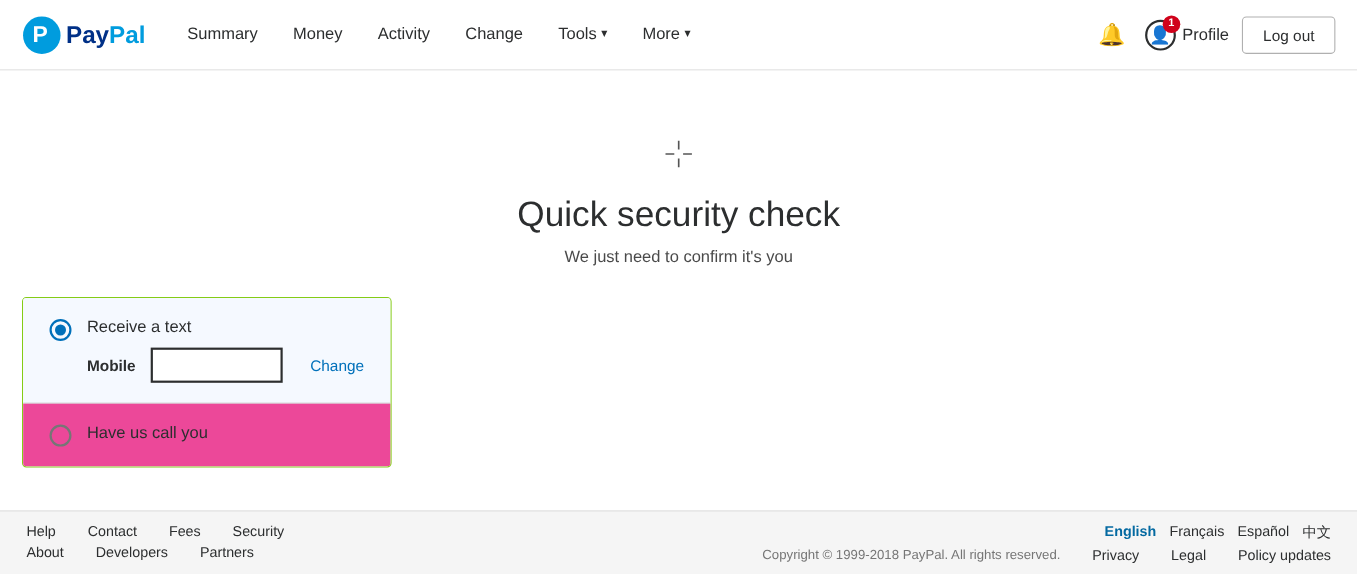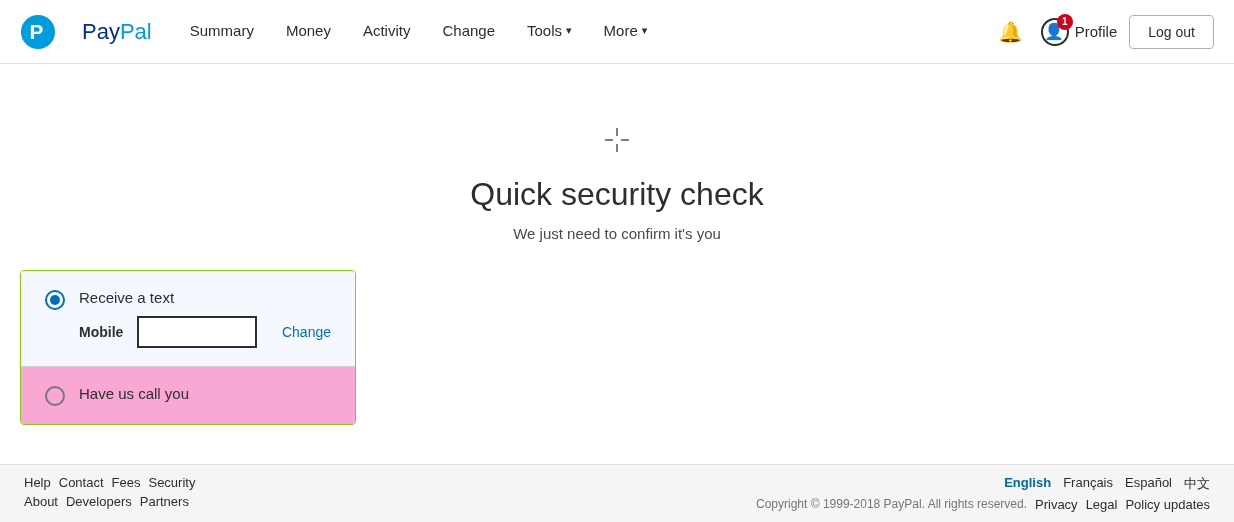--- a/index.html
+++ b/index.html
@@ -23,22 +23,21 @@
       display: flex;
       align-items: center;
       gap: 4px;
     }
     .paypal-p-icon {
       width: 36px;
       height: 36px;
     }
     .paypal-wordmark {
       font-size: 22px;
-      font-weight: normal;
-      margin-left: 22px;
+      font-weight: bold;
     }
     .paypal-wordmark .pay { color: #003087; }
     .paypal-wordmark .pal { color: #009cde; }
 
     nav {
       display: flex;
       align-items: center;
       gap: 4px;
       flex: 1;
     }
@@ -155,21 +154,21 @@
 
     
     .options-card {
       width: 336px;
       border: 1px solid #84cc16;
       border-radius: 4px;
       overflow: hidden;
     }
     .option-row {
       padding: 18px 24px;
-      background: #f9a8d4;
+      background: #ec4899;
       border-bottom: 1px solid #d0d0d0;
       display: flex;
       align-items: flex-start;
       gap: 14px;
     }
     .option-row:last-child { border-bottom: none; }
     .option-row.selected { background: #f5f9ff; }
 
     .radio-btn {
       width: 20px;
@@ -241,21 +240,21 @@
       justify-content: space-between;
       align-items: flex-start;
     }
     .footer-left {
       display: flex;
       flex-direction: column;
       gap: 4px;
     }
     .footer-links-row {
       display: flex;
-      gap: 8px;
+      gap: 29px;
     }
     .footer-link {
       color: #2c2e2f;
       text-decoration: none;
       font-size: 13px;
       cursor: pointer;
     }
     .footer-right {
       display: flex;
       flex-direction: column;

